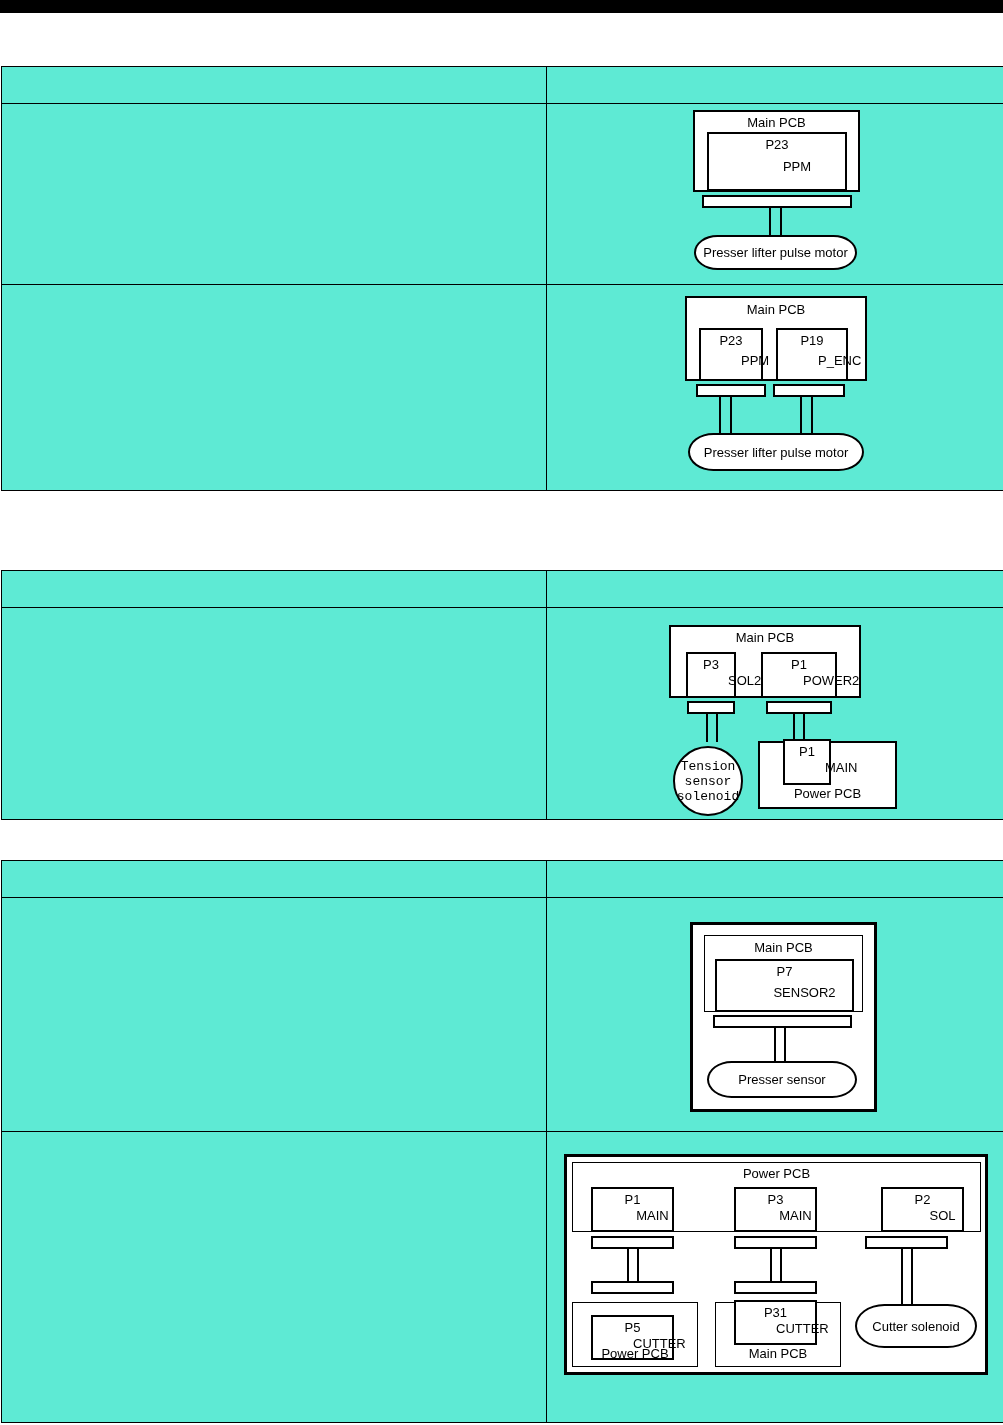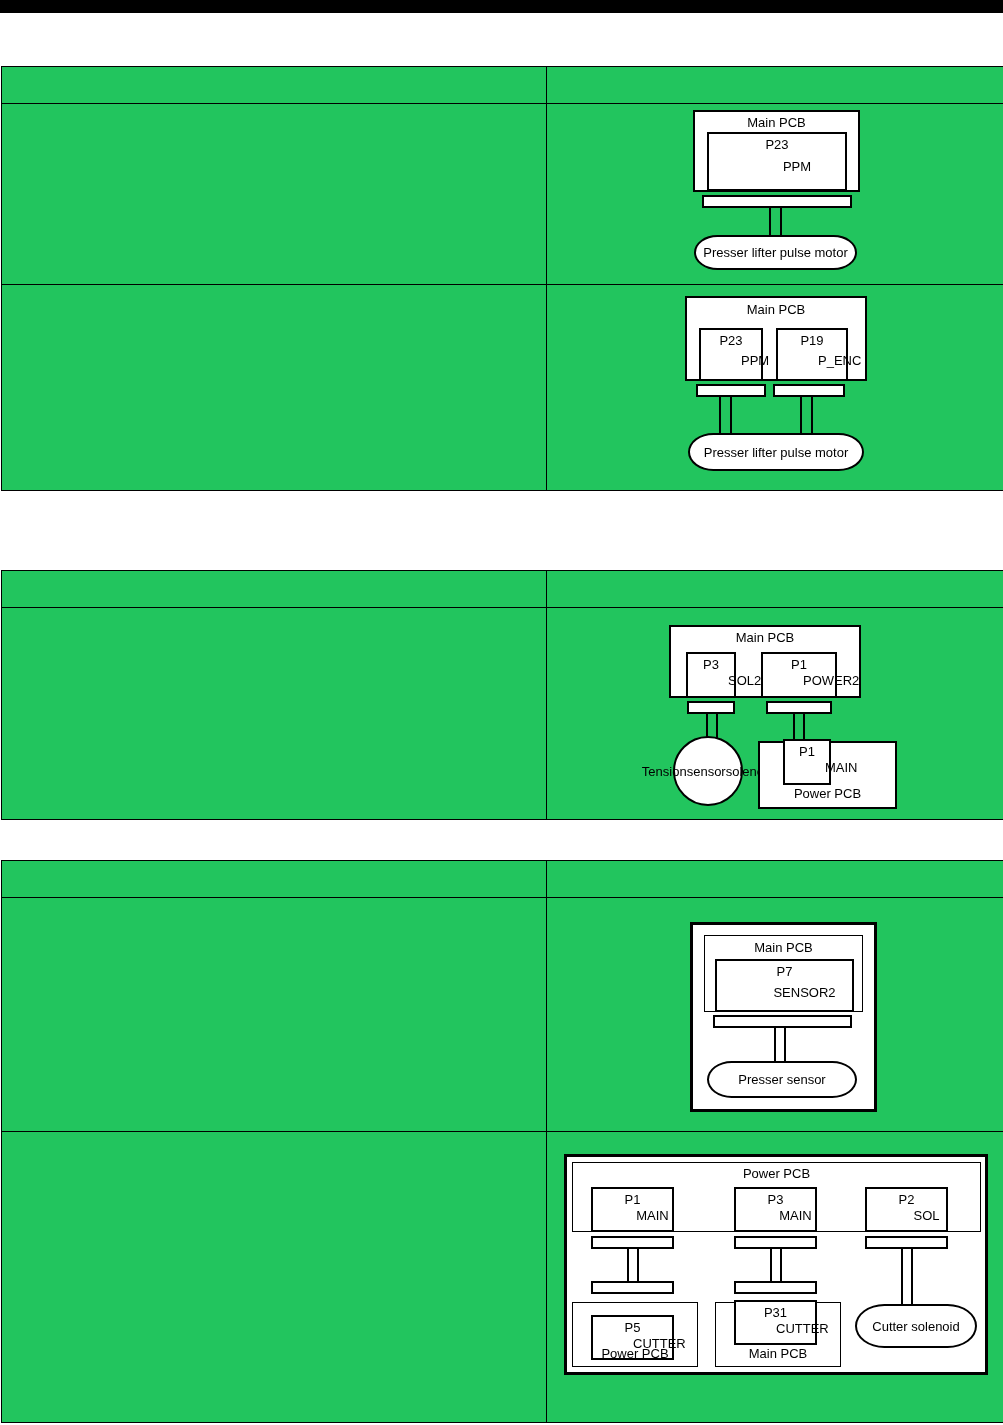--- a/index.html
+++ b/index.html
@@ -31,21 +31,21 @@
     position: absolute;
     border-collapse: collapse;
     table-layout: fixed;
     width: 1001px;
     left: 1px;
   }
   .wiring-table td {
     border: 1px solid #000000;
     padding: 0;
     vertical-align: top;
-    background: #22c55e;
+    background: #5eead4;
   }
   .col-left   { width: 544px; }
   .col-right  { width: 457px; }
 
   .hdr-row td { height: 36px; }
 
   .diagram-cell {
     position: relative;
   }
 
@@ -216,21 +216,21 @@
         </div>
 
         <div class="plug" style="left:140px; top:93px; width:48px;"></div>
         <div class="plug" style="left:219px; top:93px; width:66px;"></div>
 
         <div class="wire" style="left:159px; top:106px; height:28px;"></div>
         <div class="wire" style="left:169px; top:106px; height:28px;"></div>
         <div class="wire" style="left:246px; top:106px; height:28px;"></div>
         <div class="wire" style="left:256px; top:106px; height:28px;"></div>
 
-        <div class="oval" style="left:126px; top:128px; width:70px; height:70px; border-radius:35px/35px; flex-direction:row;">
+        <div class="oval" style="left:126px; top:138px; width:70px; height:70px; border-radius:35px/35px; flex-direction:column;font-family:Liberation Mono, monospace;">
           <span>Tension</span>
           <span>sensor</span>
           <span>solenoid</span>
         </div>
 
         <div class="box" style="left:211px; top:133px; width:139px; height:68px;"></div>
 
         <div class="conn" style="left:236px; top:131px; width:48px; height:46px;">
           <span>P1</span>
           <span class="l2">MAIN</span>
@@ -289,21 +289,21 @@
         <div class="conn" style="left:44px; top:55px; width:83px; height:45px;">
           <span>P1</span>
           <span class="l2">MAIN</span>
         </div>
 
         <div class="conn" style="left:187px; top:55px; width:83px; height:45px;">
           <span>P3</span>
           <span class="l2">MAIN</span>
         </div>
 
-        <div class="conn" style="left:318px; top:55px; width:83px; height:45px;">
+        <div class="conn" style="left:334px; top:55px; width:83px; height:45px;">
           <span>P2</span>
           <span class="l2">SOL</span>
         </div>
 
         <div class="plug" style="left:44px;  top:104px; width:83px;"></div>
         <div class="plug" style="left:187px; top:104px; width:83px;"></div>
         <div class="plug" style="left:318px; top:104px; width:83px;"></div>
 
         <div class="wire" style="left:80px; top:117px; height:33px;"></div>
         <div class="wire" style="left:90px; top:117px; height:33px;"></div>

